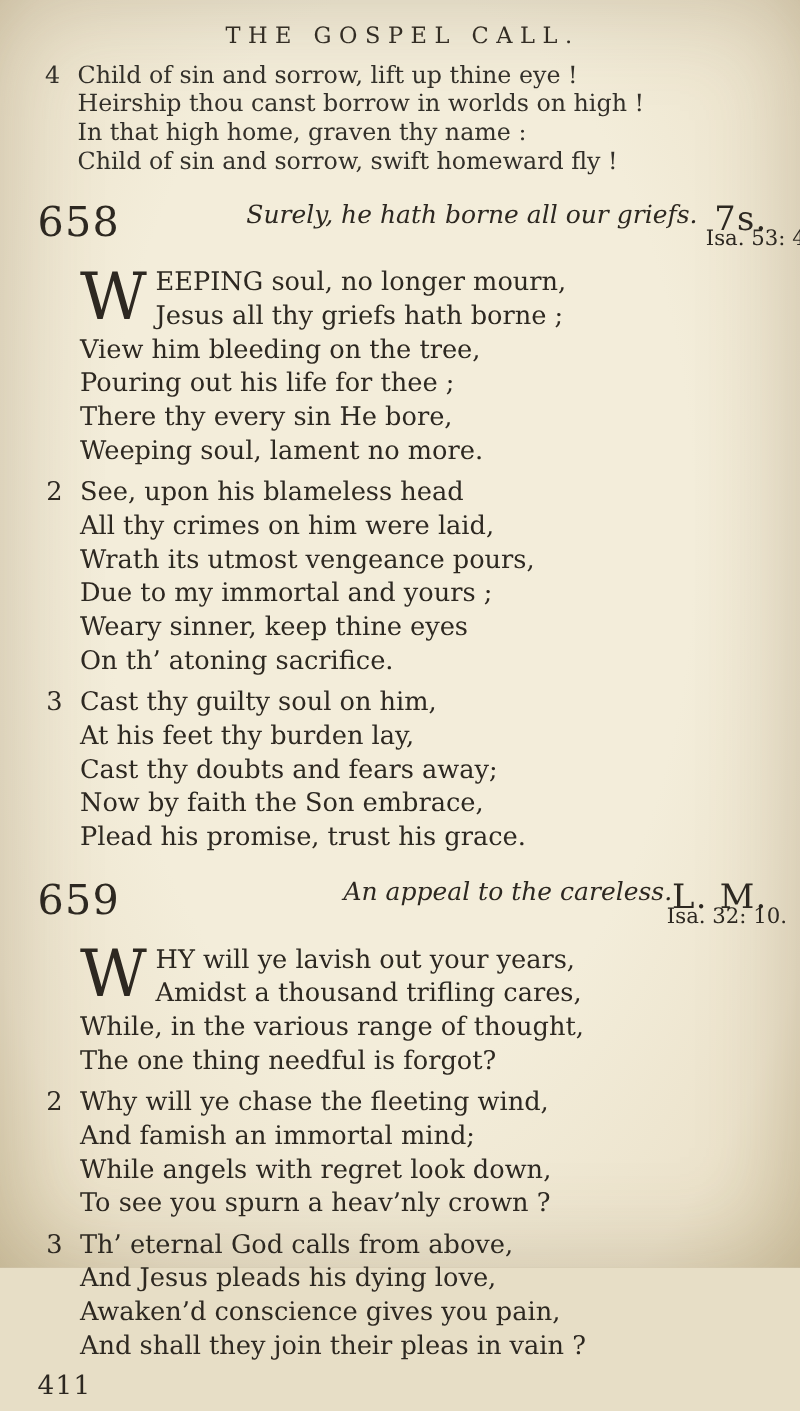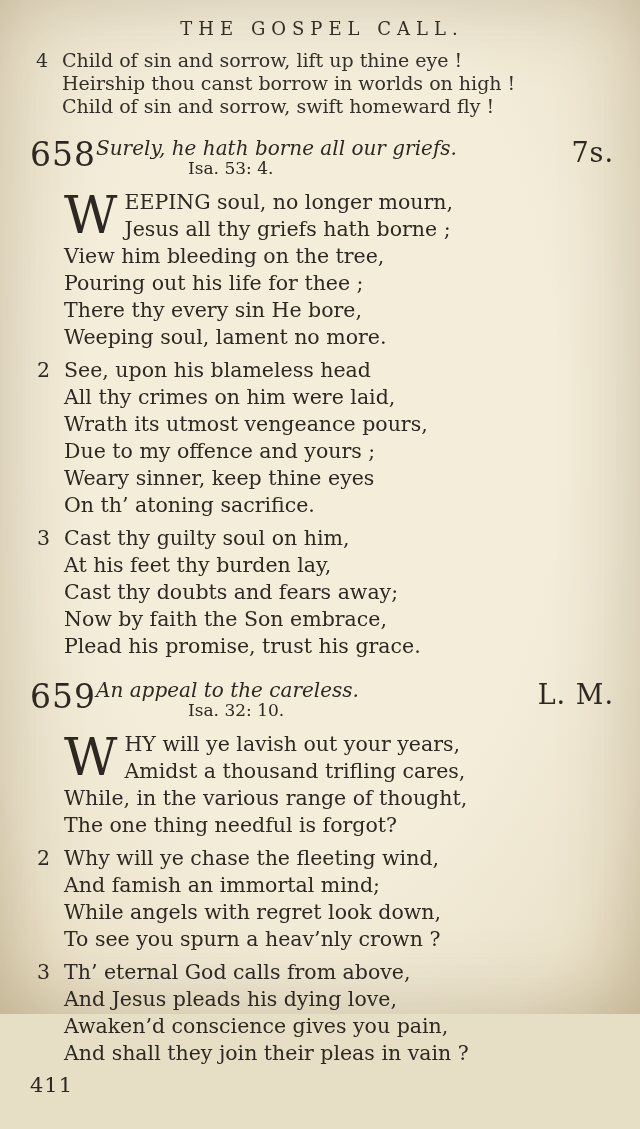--- a/index.html
+++ b/index.html
@@ -23,21 +23,21 @@
   
   .continuation {
     font-size:19px; line-height:23px;
     position:relative; padding-left:32px; margin-bottom:12px;
     color:#33302a;
   }
   .continuation .stanza-number { position:absolute; left:6px; top:0; }
   
   .hymn-head { display:flex; align-items:flex-start; margin:19px 0 4px 0; min-height:48px; }
   .hymn-number { font-size:33px; line-height:36px; min-width:66px; letter-spacing:1px; }
-  .hymn-center { flex:1; text-align:left; }
+  .hymn-center { flex:1; text-align:right; }
   .hymn-title { font-style:italic; font-size:20px; line-height:22px; display:block; }
   .hymn-scripture { font-size:17px; line-height:19px; display:block; transform:translateX(92px); }
   .hymn-meter { font-size:27px; line-height:32px; min-width:56px; text-align:right; letter-spacing:1px; }
   
   .stanza {
     position:relative; padding-left:34px;
     font-size:20.5px; line-height:27px;
     margin-bottom:6px;
   }
   .stanza-number { position:absolute; left:7px; top:0; }
@@ -54,20 +54,21 @@
 
 <div class="page">
 
   <div class="running-head">THE GOSPEL CALL.</div>
 
   <div class="continuation">
     <span class="stanza-number">4</span>
     <div>
         <div class="line">Child of sin and sorrow, lift up thine eye !</div>
         <div class="line">Heirship thou canst borrow in worlds on high !</div>
+        <div class="line">In that high home, graven thy name :</div>
         <div class="line">Child of sin and sorrow, swift homeward fly !</div>
       </div>
   </div>
 
   <section>
     <div class="hymn-head">
       <span class="hymn-number">658</span>
       <span class="hymn-center">
         <span class="hymn-title">Surely, he hath borne all our griefs.</span>
         <span class="hymn-scripture">Isa. 53: 4.</span>
@@ -85,21 +86,21 @@
             <div class="line">There thy every sin He bore,</div>
             <div class="line">Weeping soul, lament no more.</div>
           </div>
         </div>
         <div class="stanza">
           <span class="stanza-number">2</span>
           <div class="stanza-body">
             <div class="line">See, upon his blameless head</div>
             <div class="line">All thy crimes on him were laid,</div>
             <div class="line">Wrath its utmost vengeance pours,</div>
-            <div class="line">Due to my offence and yours ;</div>
+            <div class="line">Due to my immortal and yours ;</div>
             <div class="line">Weary sinner, keep thine eyes</div>
             <div class="line">On th’ atoning sacrifice.</div>
           </div>
         </div>
         <div class="stanza">
           <span class="stanza-number">3</span>
           <div class="stanza-body">
             <div class="line">Cast thy guilty soul on him,</div>
             <div class="line">At his feet thy burden lay,</div>
             <div class="line">Cast thy doubts and fears away;</div>

